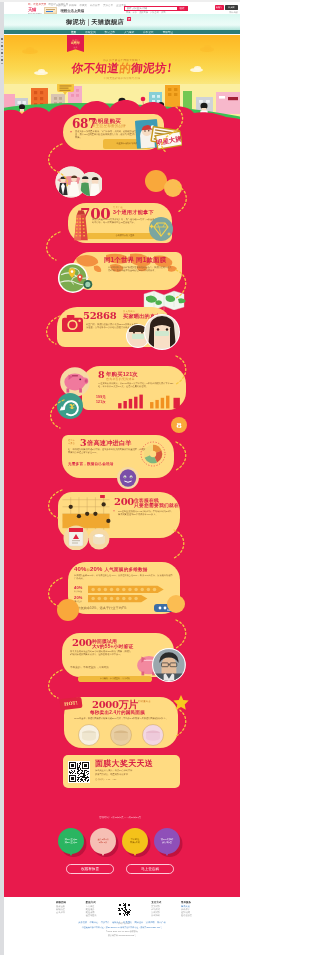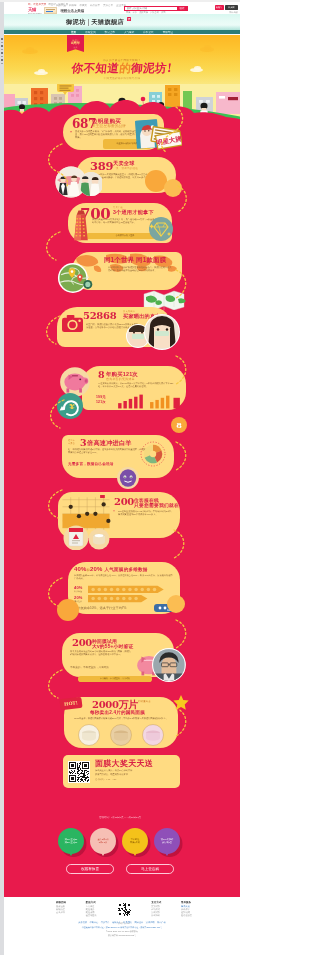--- a/index.html
+++ b/index.html
@@ -358,27 +358,20 @@
       <rect x="20" y="21" width="20" height="1.4" fill="#a8832a"></rect>
       <rect x="20" y="24" width="14" height="1.4" fill="#a8832a"></rect>
     </g>
     <g transform="rotate(-10 34 25)">
       <rect x="22" y="17" width="26" height="15" rx="1" fill="#c9991f"></rect>
       <rect x="23.2" y="18.2" width="23.6" height="12.6" fill="#fdfaf2"></rect>
       <text x="35" y="27" text-anchor="middle" font-size="6.4" font-weight="bold" fill="#d81f46" font-family="'DejaVu Serif',serif">明星大牌</text>
     </g>
   </svg>
 
-  <div class="card" style="left:76px;top:157px;width:100px;height:36px;border-radius:18px 18px 18px 18px">
-    <div class="bignum" style="position:absolute;left:14px;top:3.5px;font-size:11.5px">389</div>
-    <div class="ctitle" style="position:absolute;left:37px;top:3px;font-size:5.2px">天卖全球</div>
-    <div class="csub" style="position:absolute;left:37px;top:8.8px;font-size:2.6px">一张一张卖出的信任</div>
-    <div class="qm" style="position:absolute;left:12px;top:15px;font-size:3.8px">“</div>
-    <div class="btxt" style="position:absolute;left:17px;top:15.5px;width:60px">从2008年第一片泥浆面膜诞生至今，御泥坊用389天完成了从国内走向全球的跨越，产品远销东南亚、欧美等30多个国家和地区。</div>
-  </div>
 
   <svg style="position:absolute;left:54px;top:166px;width:48px;height:32px" viewBox="0 0 48 32">
     <clipPath id="cp1">
           <circle cx="17" cy="16" r="15.5"></circle>
         </clipPath>
     <circle cx="17" cy="16" r="15.5" fill="#f6efe2"></circle>
     <g clip-path="url(#cp1)">
       <rect x="1" y="0" width="32" height="32" fill="#f4ece0"></rect>
       <path d="M3 14 q14 -8 28 0 q-14 10 -28 0 z" fill="#e8485f" opacity=".55"></path>
 

